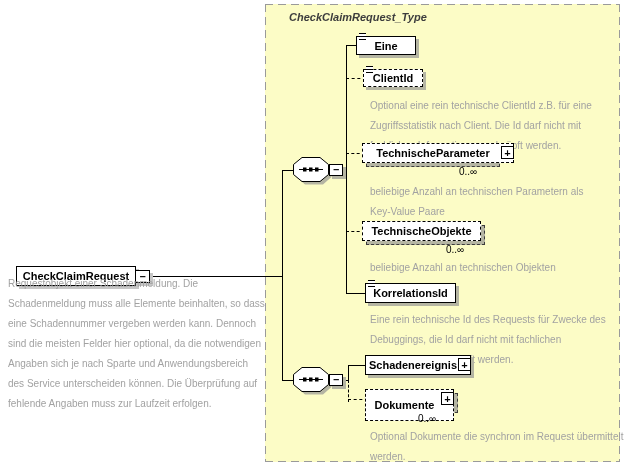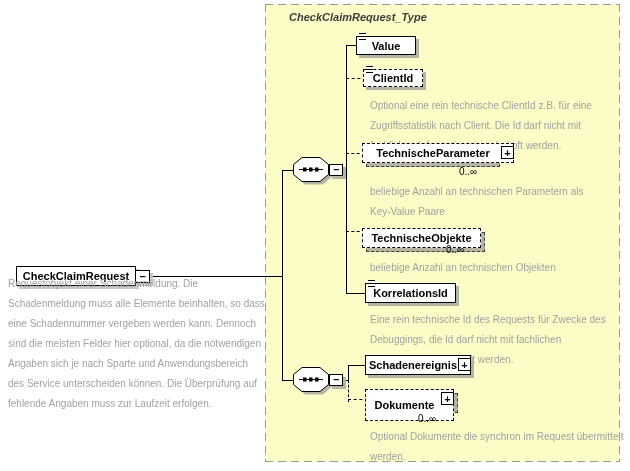--- a/index.html
+++ b/index.html
@@ -85,21 +85,21 @@
     <polygon points="9,0.5 27,0.5 35.5,7.5 35.5,17.5 27,24.5 9,24.5 0.5,17.5 0.5,7.5" fill="#fff" stroke="#000"></polygon>
     <line x1="6" y1="12.5" x2="30" y2="12.5" stroke="#000"></line>
     <rect x="10" y="10.5" width="3.5" height="4" fill="#000"></rect>
     <rect x="16" y="10.5" width="3.5" height="4" fill="#000"></rect>
     <rect x="22" y="10.5" width="3.5" height="4" fill="#000"></rect>
   </svg>
   <div class="pm-btn shadow" style="left:329px;top:164px;width:14px;height:12px;">−</div>
 
   <div class="ebox shadow" style="left:356px;top:36px;width:60px;height:19px;">
     <span class="txticon"></span>
-    <span>Value</span>
+    <span>Eine</span>
   </div>
 
   <div class="ebox opt shadow" style="left:363px;top:69px;width:60px;height:18px;">
     <span class="txticon"></span>
     <span>ClientId</span>
   </div>
   <div class="ann" style="left:370px;top:96px;width:250px;">Optional eine rein technische ClientId z.B. für eine
 Zugriffsstatistik nach Client. Die Id darf nicht mit
 fachlichen Informationen verknüpft werden.</div>
 
@@ -107,21 +107,21 @@
     <div class="stack-behind" style="left:4px;top:4px;width:134px;height:20px;"></div>
     <div class="ebox opt" style="width:152px;height:20px;padding-right:10px;">
       <span>TechnischeParameter</span>
       <span class="pm-btn expand-in">+</span>
     </div>
   </div>
   <div class="occ" style="left:459px;top:166px;">0..∞</div>
   <div class="ann" style="left:370px;top:182px;width:250px;">beliebige Anzahl an technischen Parametern als
 Key-Value Paare</div>
 
-  <div class="stackwrap" style="left:362px;top:228px;width:123px;height:24px;">
+  <div class="stackwrap" style="left:362px;top:221px;width:123px;height:24px;">
     <div class="stack-behind" style="left:4px;top:4px;width:119px;height:20px;"></div>
     <div class="ebox opt" style="width:119px;height:20px;">
       <span>TechnischeObjekte</span>
     </div>
   </div>
   <div class="occ" style="left:446px;top:244px;">0..∞</div>
   <div class="ann" style="left:370px;top:258px;width:250px;">beliebige Anzahl an technischen Objekten</div>
 
   <div class="ebox shadow" style="left:365px;top:283px;width:91px;height:20px;">
     <span class="txticon"></span>

